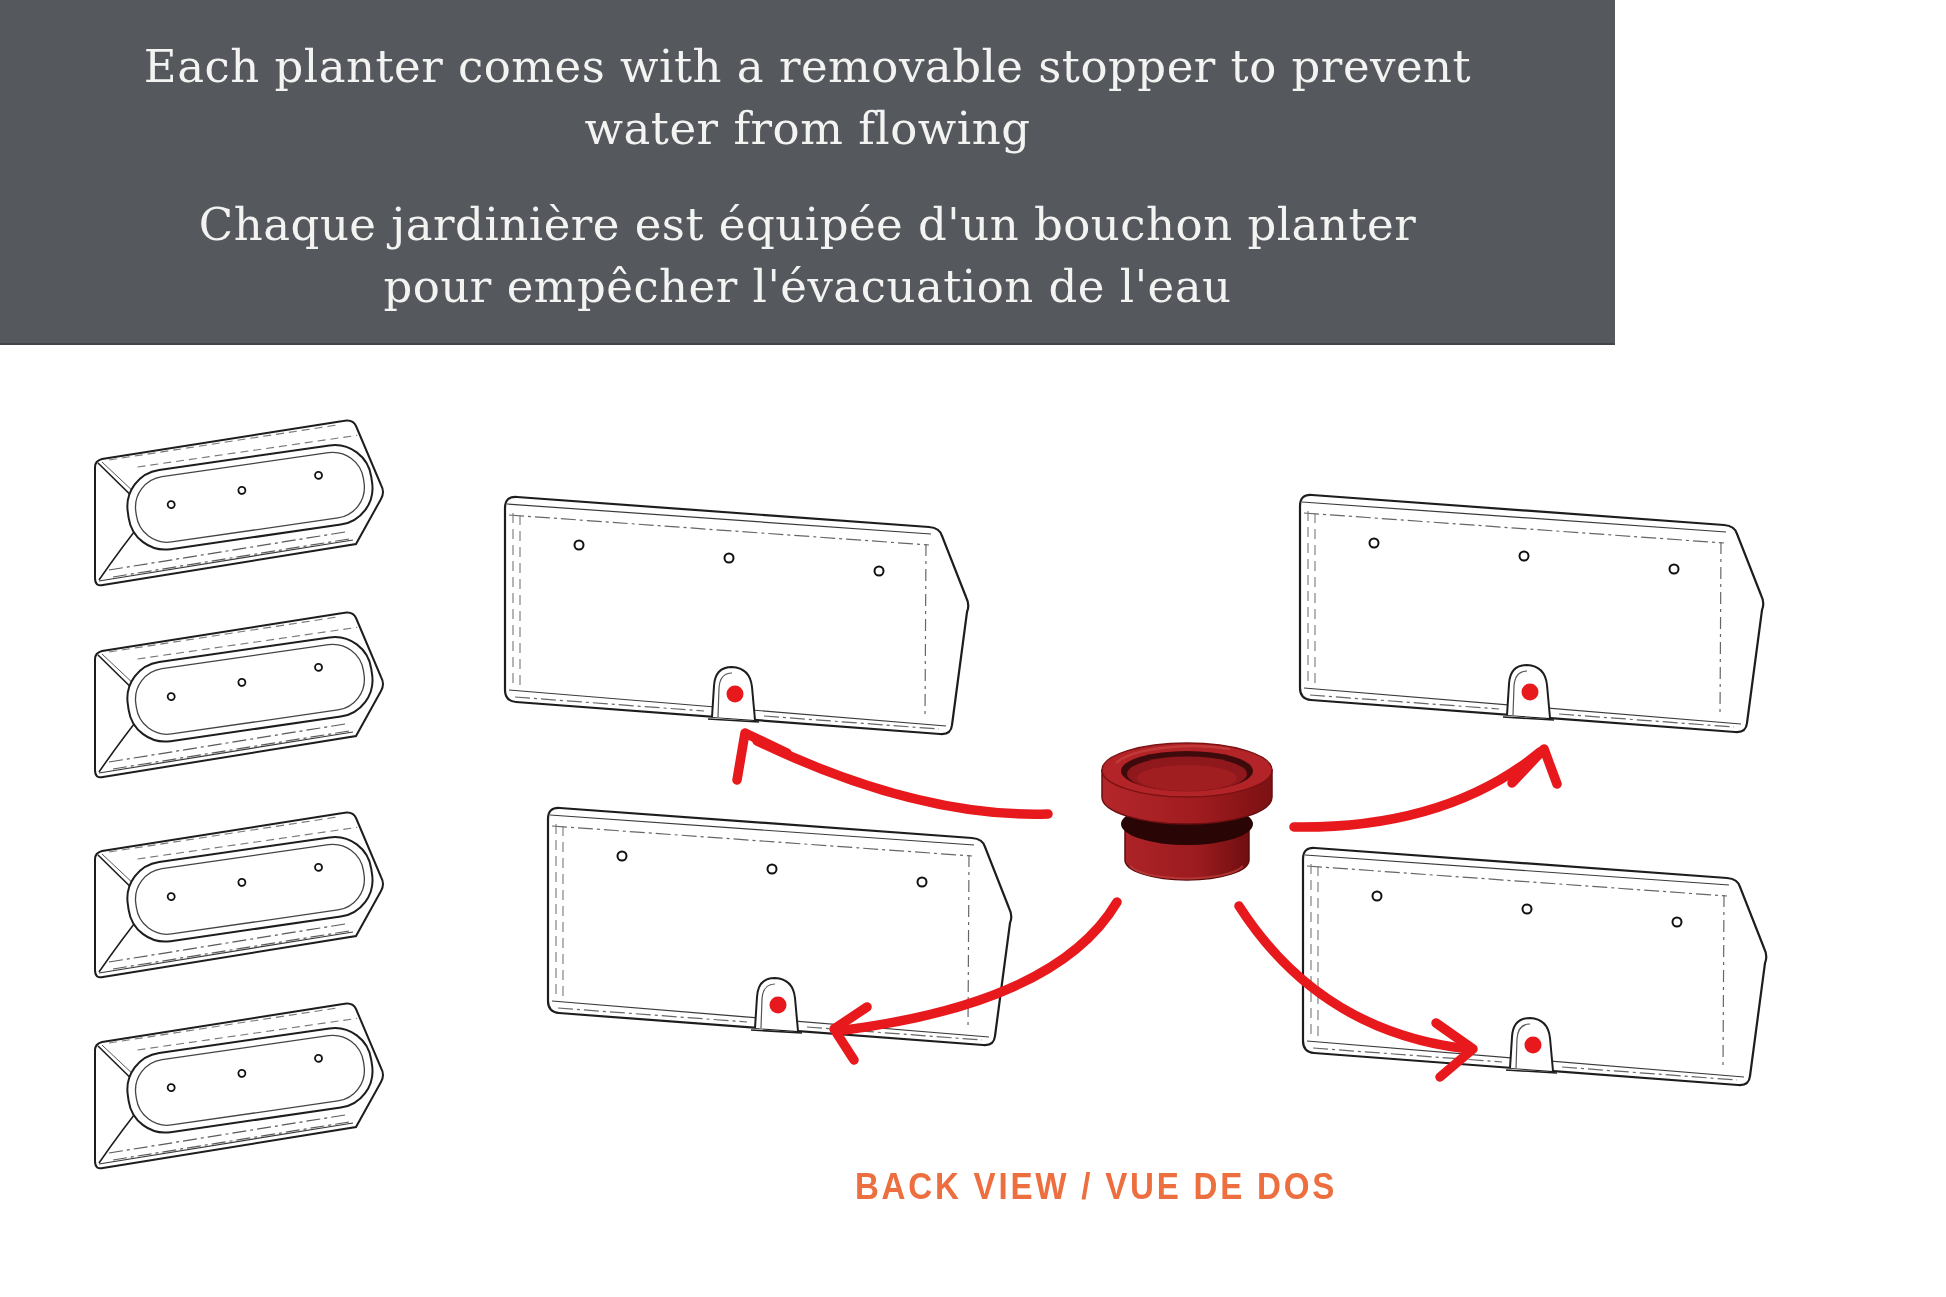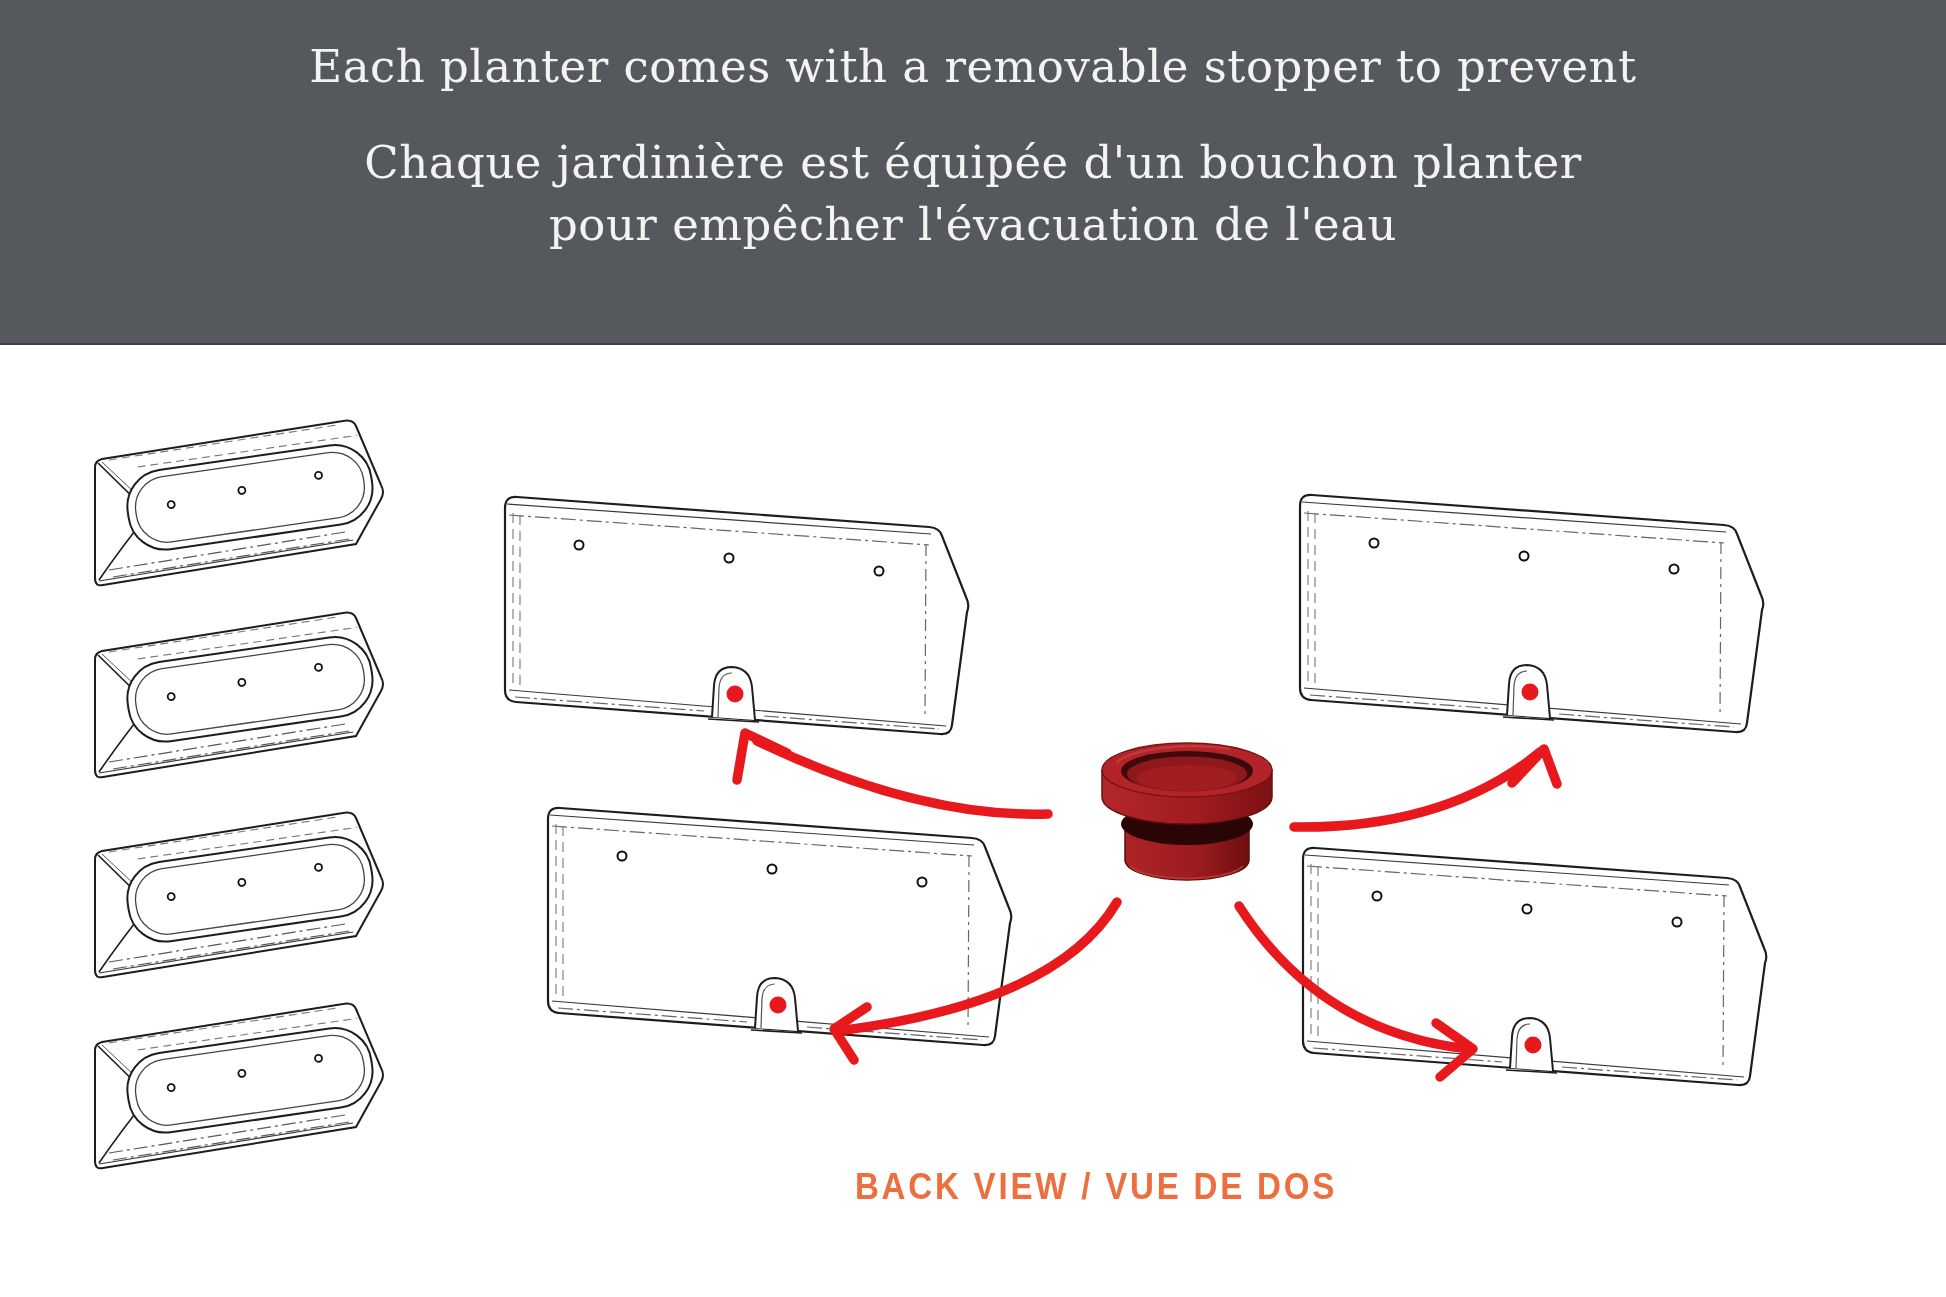--- a/index.html
+++ b/index.html
@@ -5,21 +5,21 @@
   html,body{margin:0;padding:0;background:#ffffff;}
   .page{
     position:relative;
     width:1946px;height:1297px;
     overflow:hidden;
     background:#ffffff;
     font-family:"DejaVu Serif", serif;
   }
   
   .banner{
-    position:absolute;left:0;top:0;width:1946px;height:345px;
+    position:absolute;left:0;top:0;width:1615px;height:345px;
     background:#55585d;
     border-bottom:2px solid #414449;
     box-sizing:border-box;
     text-align:center;
     color:#f3f3f2;
   }
   .banner .block{margin:0;}
   .banner .block.en{padding-top:36px;}
   .banner .block.fr{padding-top:34px;}
   .banner .line{
@@ -45,20 +45,21 @@
   }
 </style>
 </head>
 <body>
 
 <div class="page">
 
   <div class="banner">
     <div class="block en">
       <div class="line">Each planter comes with a removable stopper to prevent</div>
+      <div class="line">water from flowing</div>
     </div>
     <div class="block fr">
       <div class="line">Chaque jardinière est équipée d'un bouchon planter</div>
       <div class="line">pour empêcher l'évacuation de l'eau</div>
     </div>
   </div>
 
   <svg class="art" viewBox="0 0 1946 1297">
     <defs>
       <linearGradient id="gradFlange" x1="0" y1="0" x2="1" y2="0">

